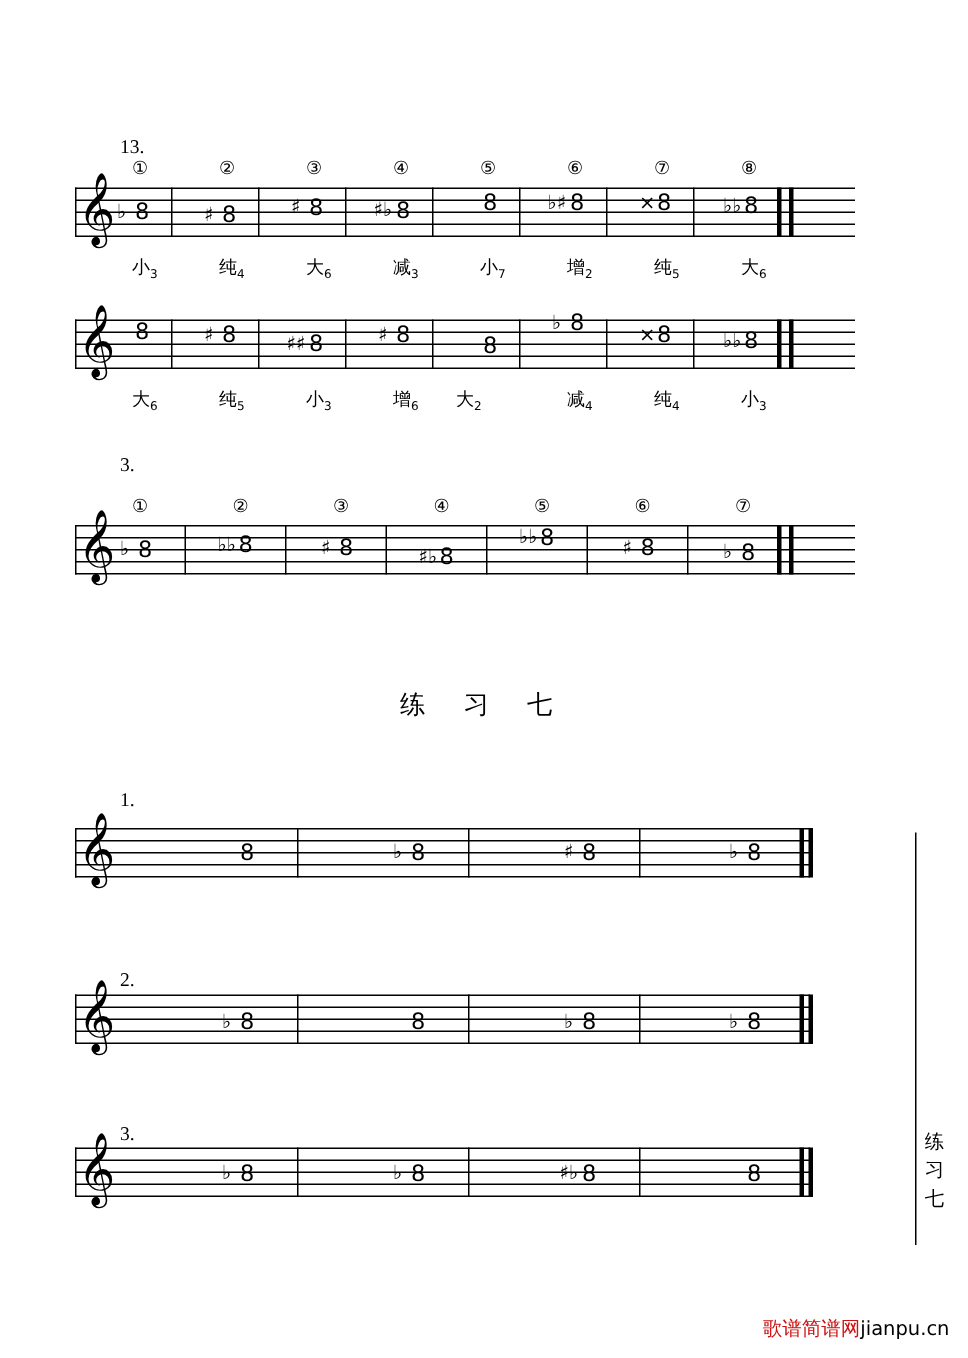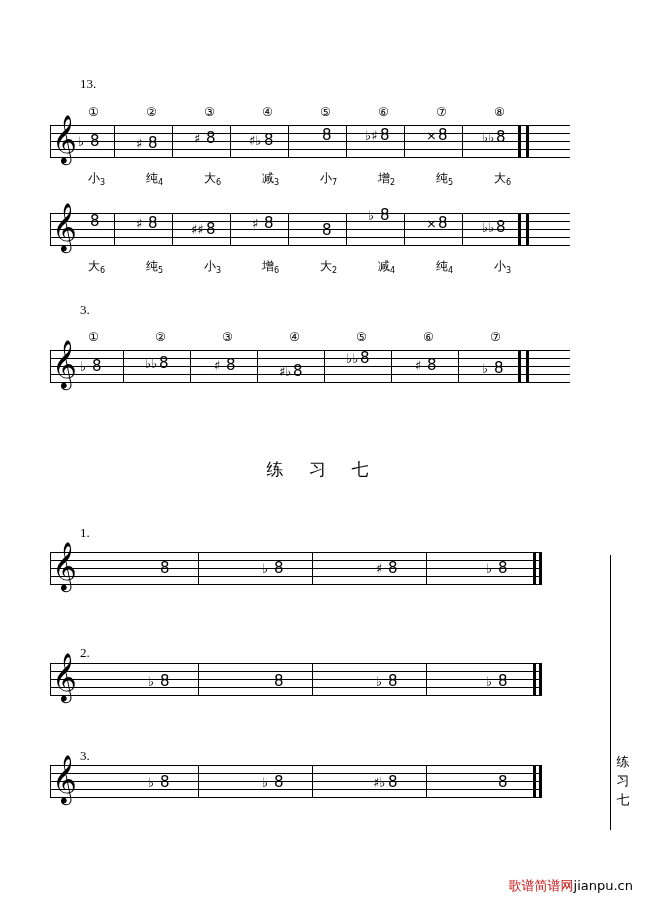--- a/index.html
+++ b/index.html
@@ -119,21 +119,21 @@
     font-family:"DejaVu Sans", sans-serif;
     color:#000;
   }
   .footer .red{color:#cc1111;}
 </style>
 </head>
 <body>
 
 <div class="page">
 
-  <div class="ex-num" style="left:80px;top:76px;">13.</div>
+  <div class="ex-num" style="left:80px;top:90px;">13.</div>
 
   <div class="circles" style="left:0;top:105px;width:645px;">
     <span class="circle" style="left:88px;">①</span>
     <span class="circle" style="left:146px;">②</span>
     <span class="circle" style="left:204px;">③</span>
     <span class="circle" style="left:262px;">④</span>
     <span class="circle" style="left:320px;">⑤</span>
     <span class="circle" style="left:378px;">⑥</span>
     <span class="circle" style="left:436px;">⑦</span>
     <span class="circle" style="left:494px;">⑧</span>
@@ -256,21 +256,21 @@
       <span class="acc" style="left:-14px;top:1px;">♭♭</span>
       <span class="nh">8</span>
     </div>
   </div>
 
   <div class="labels" style="left:0;top:258px;width:645px;">
     <span class="lab" style="left:88px;"><span>大</span><sub>6</sub></span>
     <span class="lab" style="left:146px;"><span>纯</span><sub>5</sub></span>
     <span class="lab" style="left:204px;"><span>小</span><sub>3</sub></span>
     <span class="lab" style="left:262px;"><span>增</span><sub>6</sub></span>
-    <span class="lab" style="left:320px;"><span>大</span><sub>2</sub></span>
+    <span class="lab" style="left:304px;"><span>大</span><sub>2</sub></span>
     <span class="lab" style="left:378px;"><span>减</span><sub>4</sub></span>
     <span class="lab" style="left:436px;"><span>纯</span><sub>4</sub></span>
     <span class="lab" style="left:494px;"><span>小</span><sub>3</sub></span>
   </div>
 
   <div class="ex-num" style="left:80px;top:302px;">3.</div>
 
   <div class="circles" style="left:0;top:330px;width:645px;">
     <span class="circle" style="left:88px;">①</span>
     <span class="circle" style="left:155px;">②</span>

